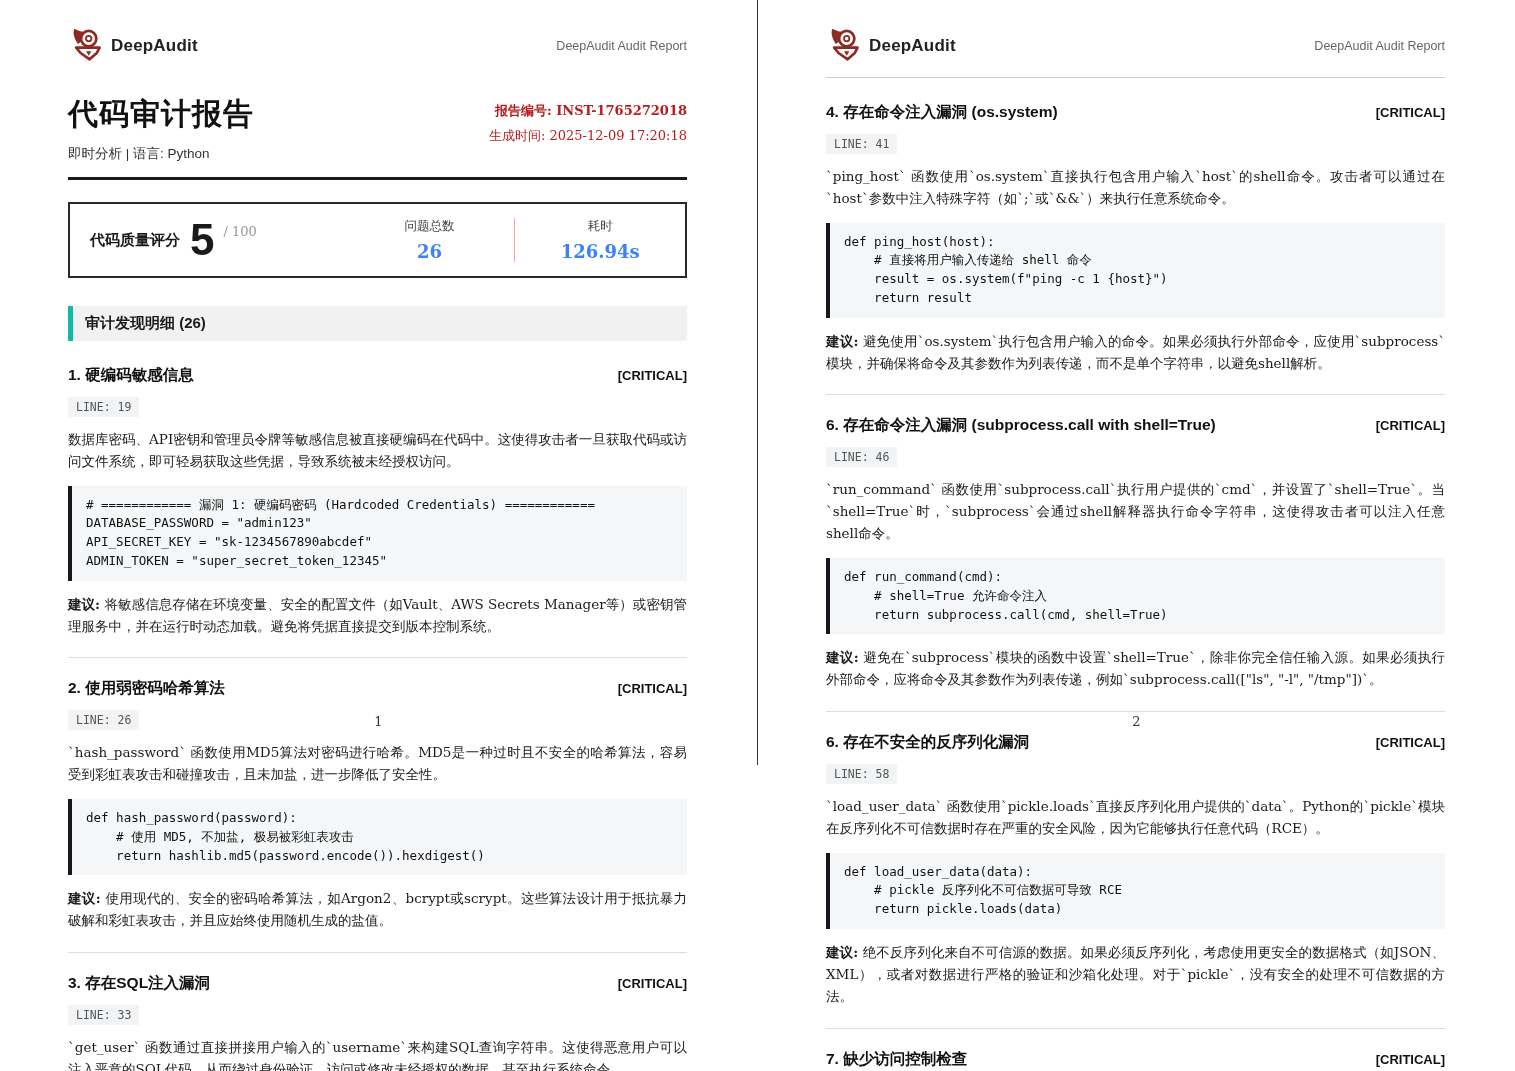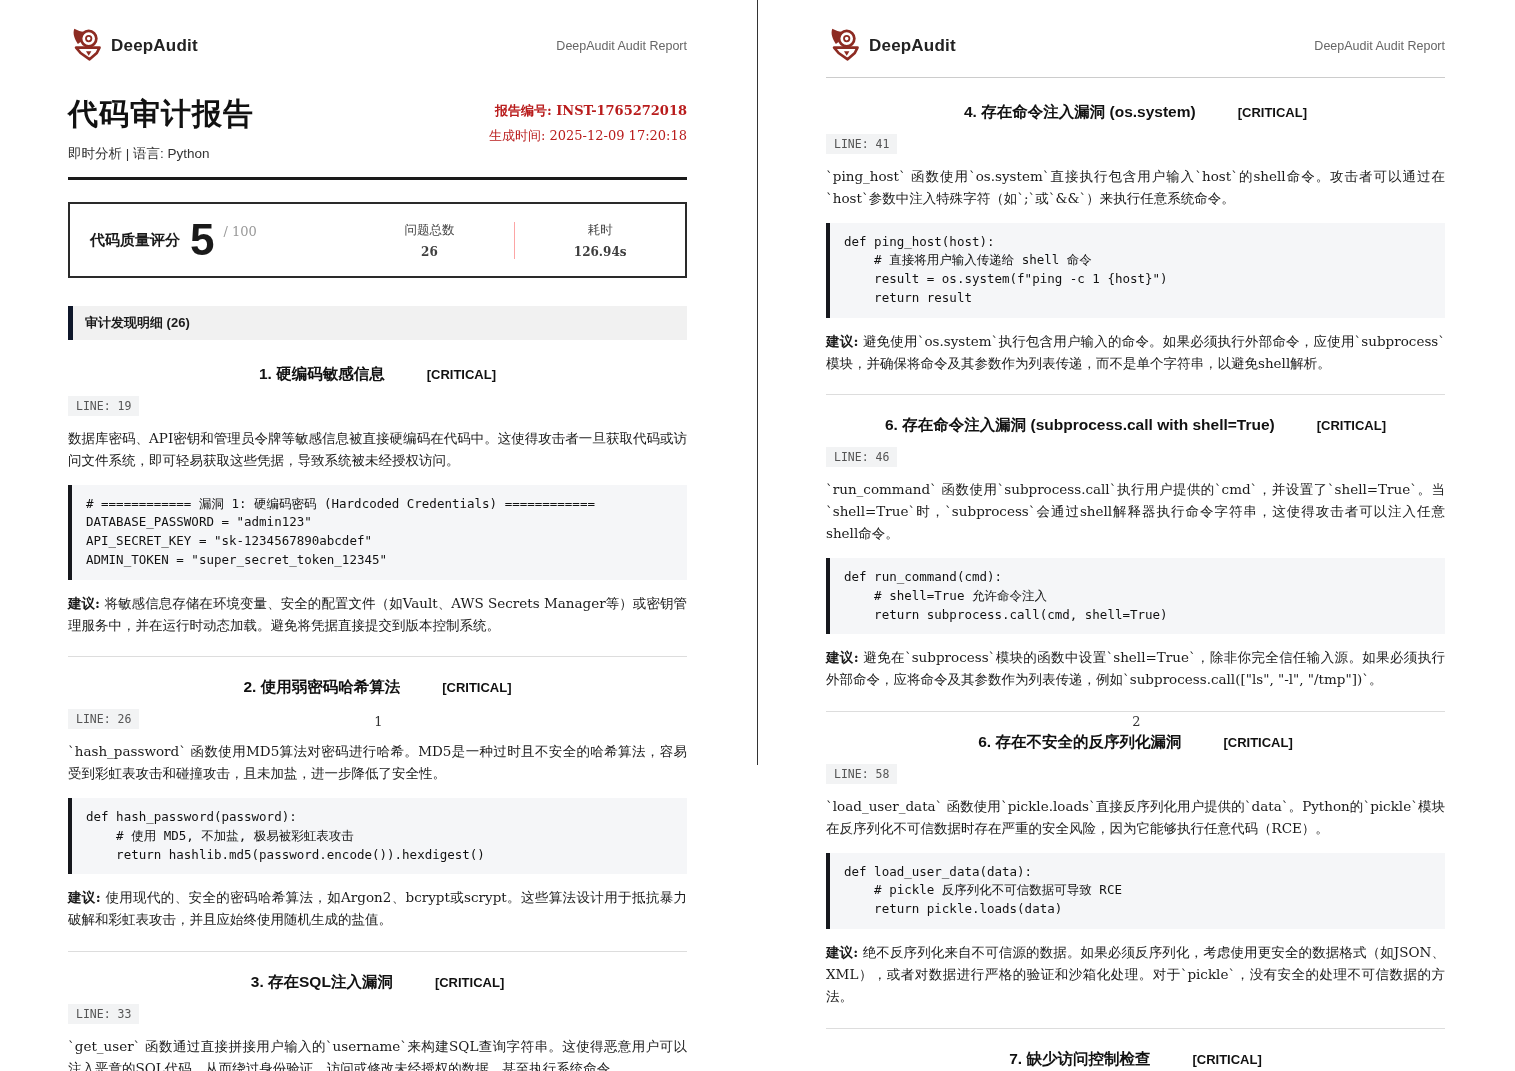--- a/index.html
+++ b/index.html
@@ -46,36 +46,36 @@
     display:flex; align-items:center;
     padding:14px 0;
   }
   .score-cell { flex:1.5; display:flex; align-items:center; padding-left:20px; gap:10px; }
   .score-label { font-size:15px; font-weight:bold; }
   .score-value { font-size:44px; font-weight:bold; line-height:1; letter-spacing:-1px; }
   .score-denom { font-family:"DejaVu Serif", serif; font-size:13px; color:#999; align-self:flex-start; margin-top:6px; }
   .stat-cell { flex:1; text-align:center; }
   .stat-cell--ruled { border-left:1px solid #fca5a5; }
   .stat-label { font-family:"DejaVu Serif", serif; font-size:12.5px; color:#444; }
-  .stat-value { font-family:"DejaVu Serif", serif; font-size:12px; font-weight:bold; margin-top:6px; color:#404040; }
+  .stat-value { font-family:"DejaVu Serif", serif; font-size:18px; font-weight:bold; margin-top:6px; color:#3b82f6; }
 
   
   .section-bar {
     margin-top:28px;
     background:#f1f1f1;
-    border-left:5px solid #0f172a;
+    border-left:5px solid #14b8a6;
     padding:8px 12px;
-    font-size:13px; font-weight:bold;
+    font-size:15px; font-weight:bold;
   }
 
   
   .findings { margin-top:4px; }
   .finding { padding-top:20px; }
   .finding--sep { border-top:1px solid #ddd; margin-top:20px; }
-  .f-head { display:flex; justify-content:center; align-items:baseline;gap:42px; }
+  .f-head { display:flex; justify-content:space-between; align-items:baseline;gap:42px; }
   .f-title { font-size:15.5px; font-weight:bold; color:#111; }
   .f-sev { font-size:13px; font-weight:bold; color:#111; }
   .line-chip {
     display:inline-block; margin-top:11px;
     background:#f2f3f4; color:#555;
     font-family:"DejaVu Sans Mono", monospace;
     font-size:11.5px; padding:3px 8px;
   }
   .f-desc {
     font-family:"DejaVu Serif", serif;

